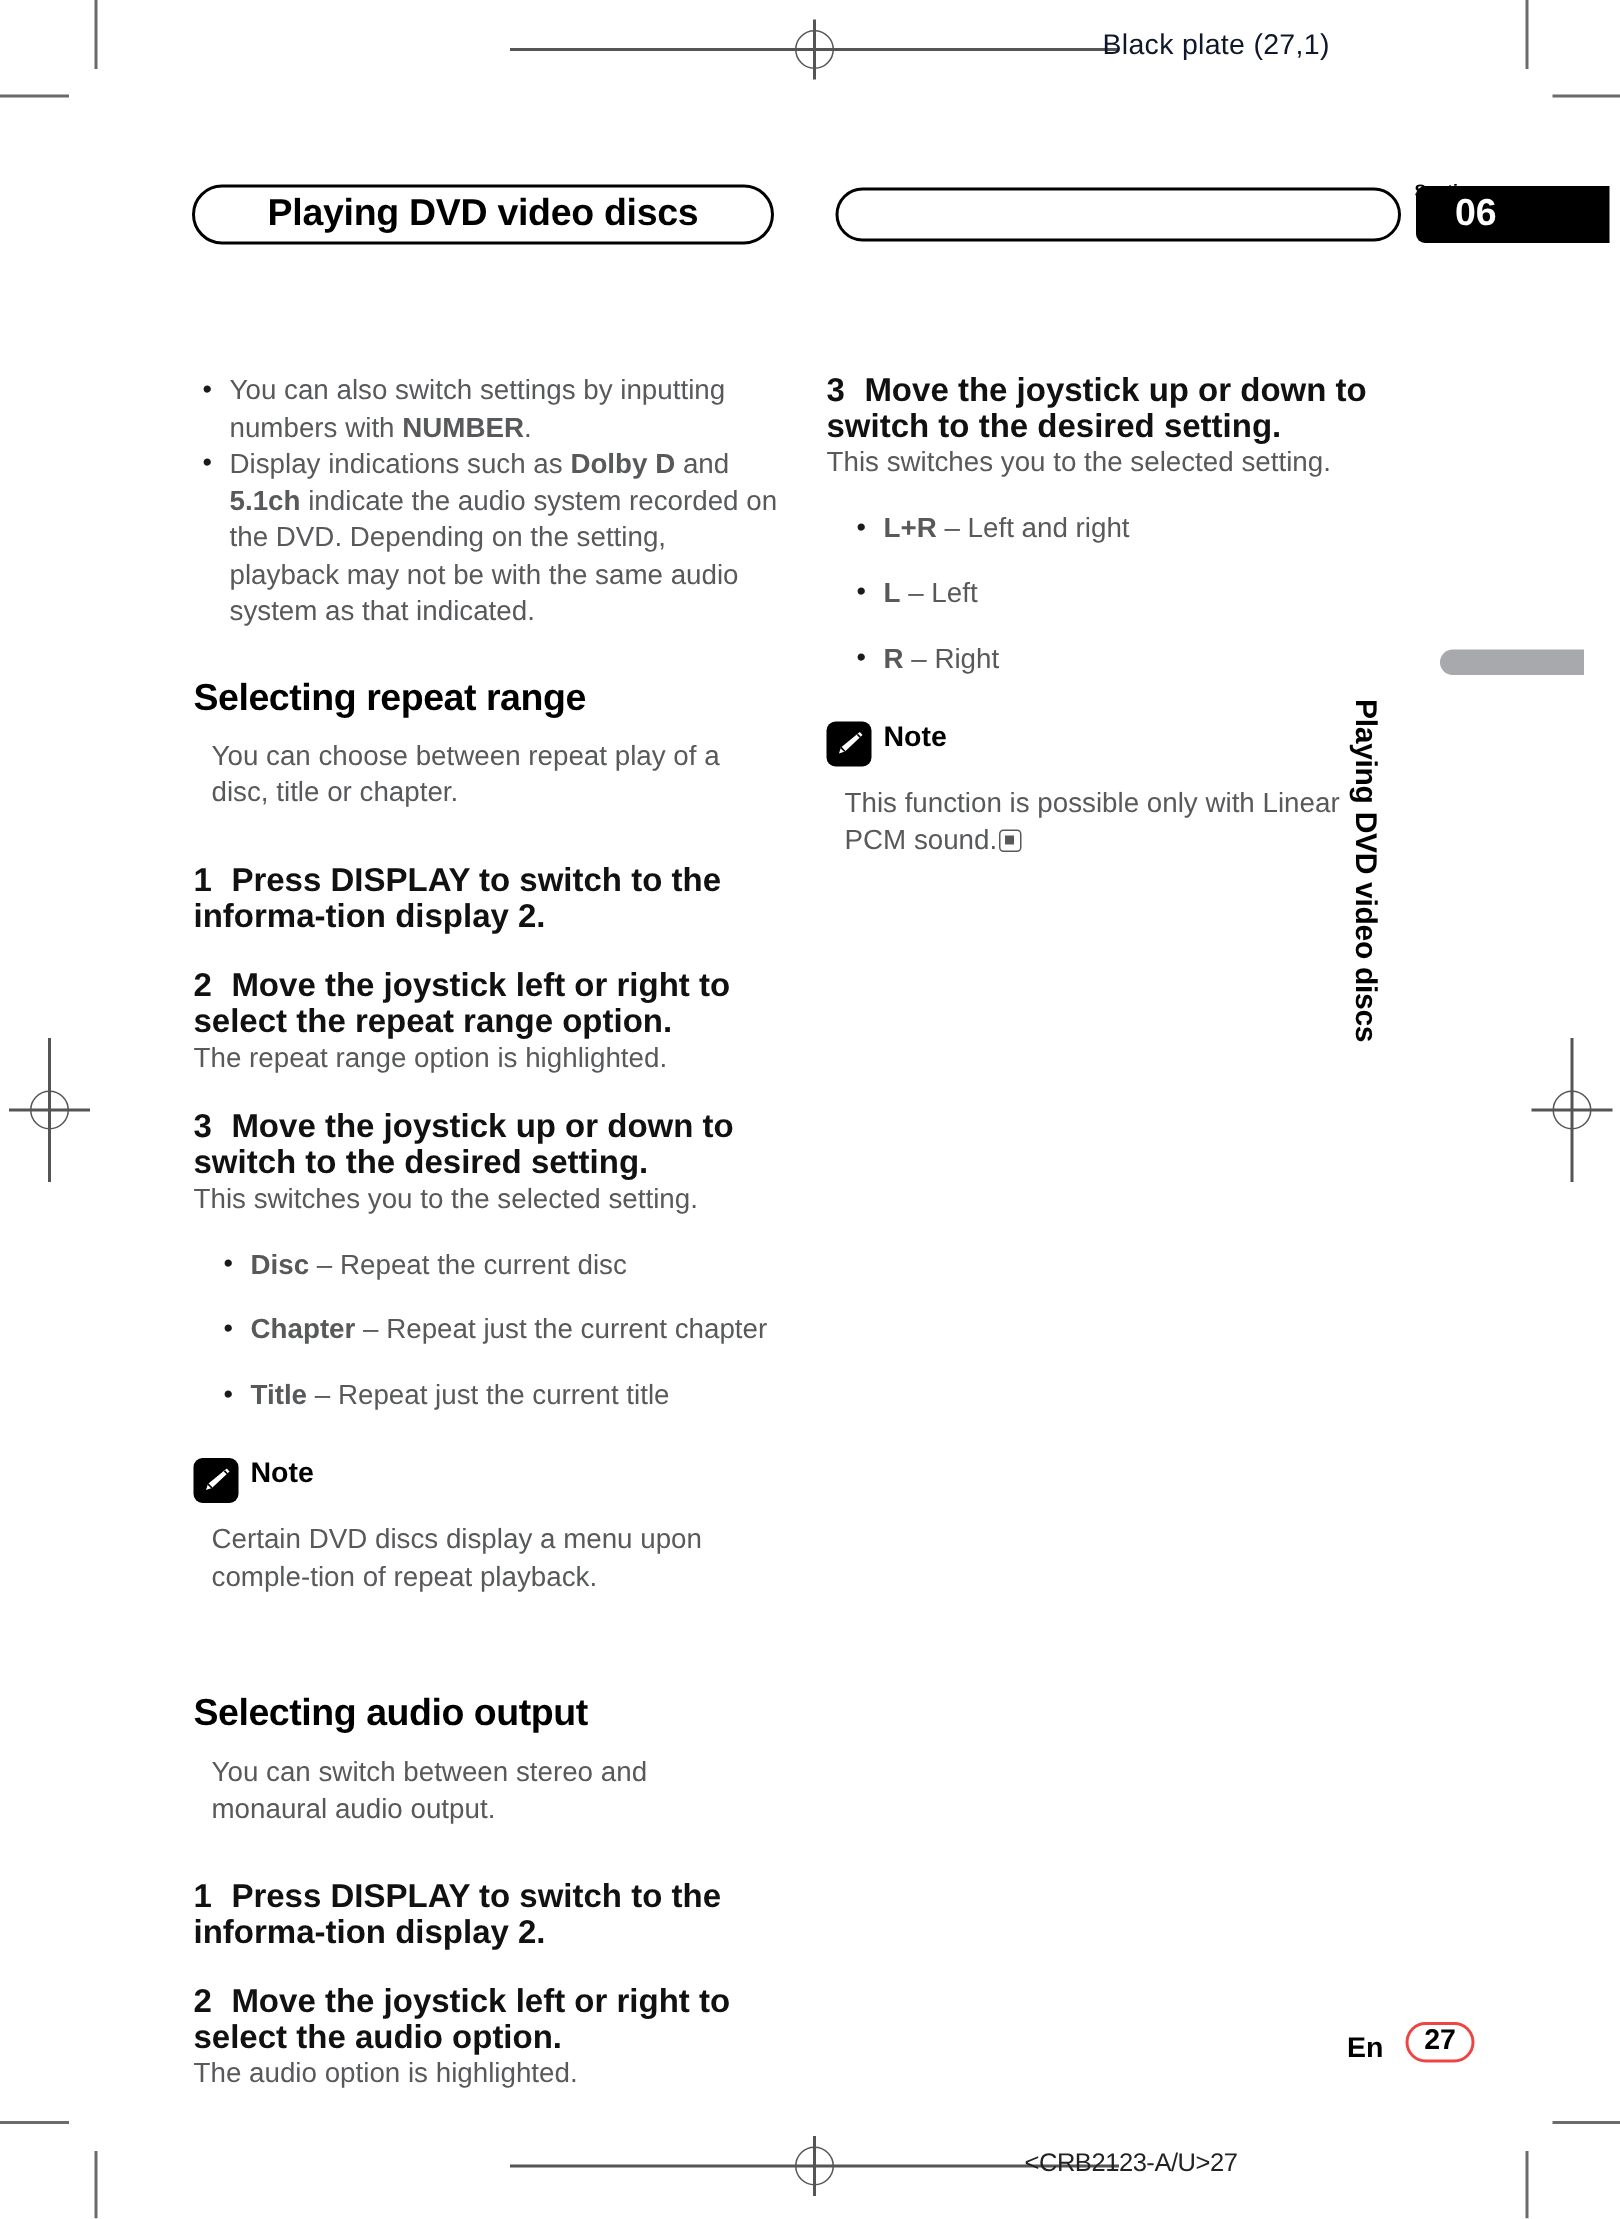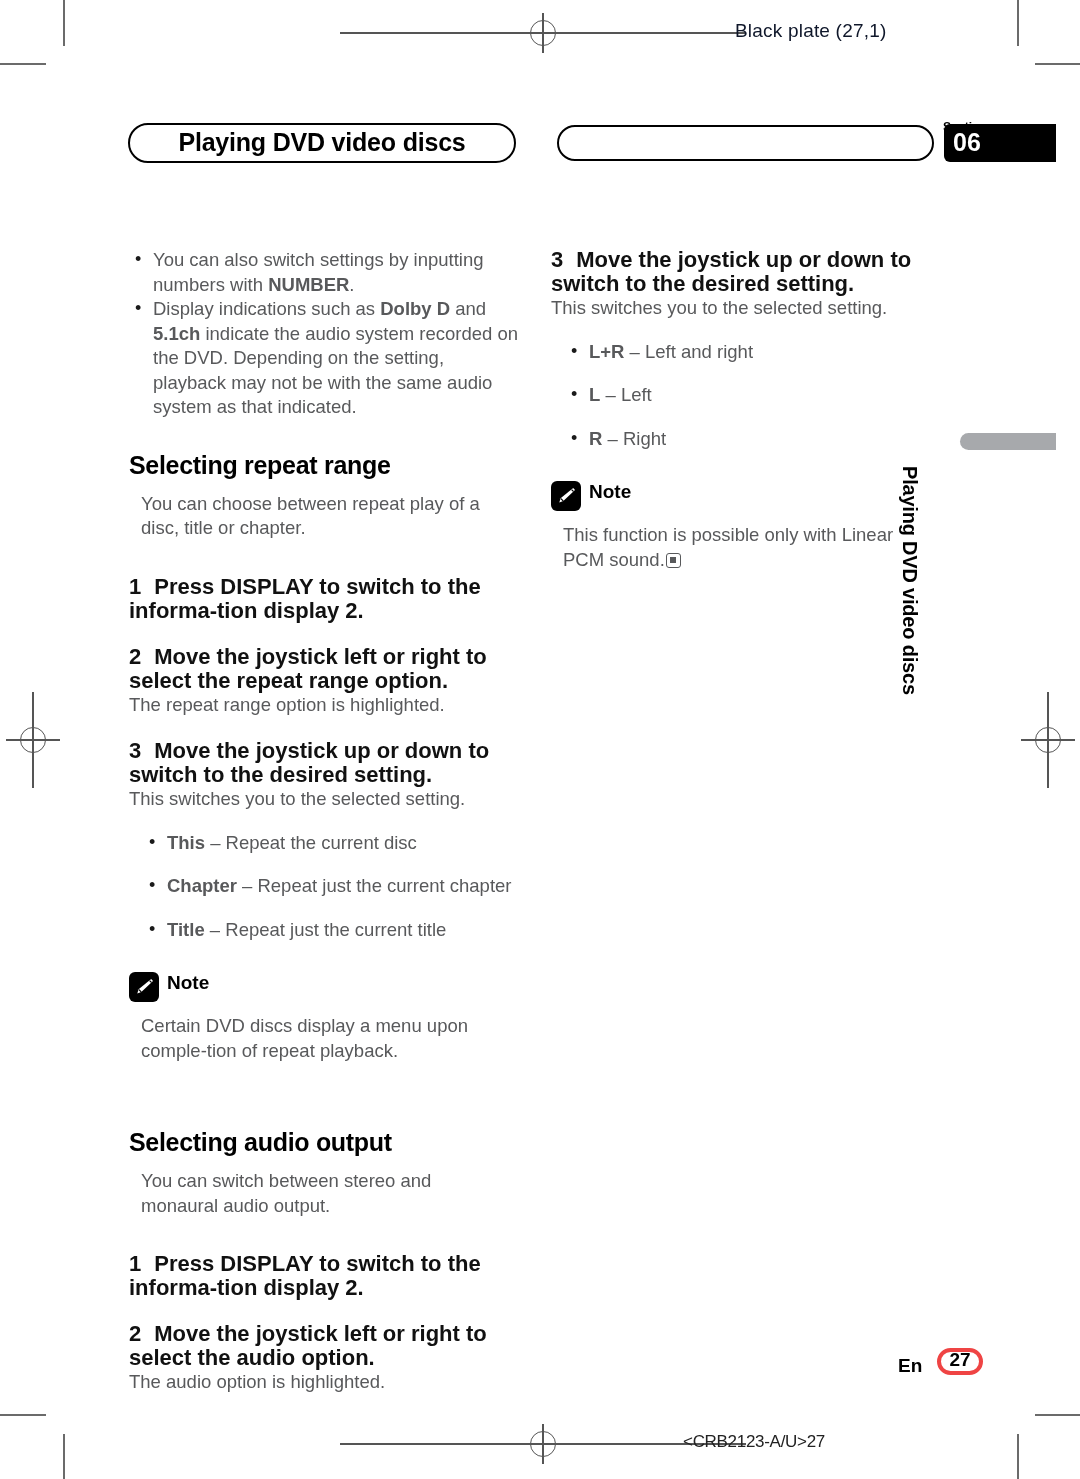--- a/index.html
+++ b/index.html
@@ -99,20 +99,21 @@
   .section-box {
     position: absolute;
     left: 944px;
     top: 124px;
     width: 112px;
     height: 38px;
     background: #000;
     border-radius: 6px 0 0 6px;
     display: flex;
     align-items: center;
+    padding-left: 17px;
   }
   .section-box .num {
     color: #fff;
     font-size: 25px;
     font-weight: bold;
     margin-left: 9px;
     line-height: 1;
     padding-bottom: 2px;
   }
 
@@ -256,25 +257,25 @@
     font-size: 19px;
     font-weight: bold;
     color: #000;
   }
   .footer-page {
     position: absolute;
     left: 937px;
     top: 1348px;
     width: 46px;
     height: 27px;
-    border: 4px solid #ef4444;
+    border: 2px solid #ef4444;
     border-radius: 14px;
     box-sizing: border-box;
     display: flex;
-    align-items: flex-end;
+    align-items: center;
     justify-content: center;
   }
   .footer-page .n {
     font-size: 19px;
     font-weight: bold;
     color: #000;
     line-height: 1;
     padding-bottom: 2px;
   }
   .footer-code {
@@ -360,21 +361,21 @@
   <p class="step-sub">The repeat range option is highlighted.</p>
 
   <div class="gap-md"></div>
 
   <p class="step">
     <span class="n">3</span><span>Move the joystick up or down to switch to the desired setting.</span>
   </p>
   <p class="step-sub">This switches you to the selected setting.</p>
 
   <ul class="bullets indented">
-    <li><b>This</b> – Repeat the current disc</li>
+    <li><b>Disc</b> – Repeat the current disc</li>
     <li><b>Chapter</b> – Repeat just the current chapter</li>
     <li><b>Title</b> – Repeat just the current title</li>
   </ul>
 
   <div class="gap-lg"></div>
 
   <div class="note-head">
     <span class="note-icon">
       <svg width="22" height="22" viewBox="0 0 22 22">
         <path d="M18.2 3.0 L20.0 5.0 L8.3 16.0 L4.3 17.4 L5.6 13.3 Z" fill="#ffffff"></path>

